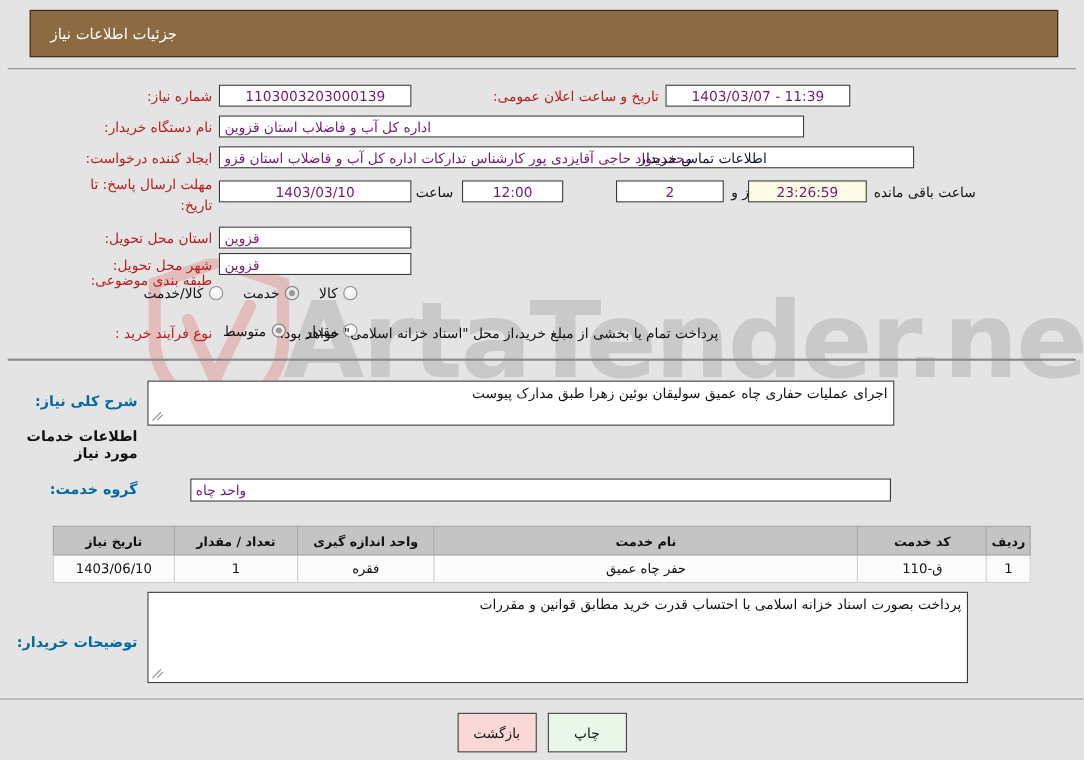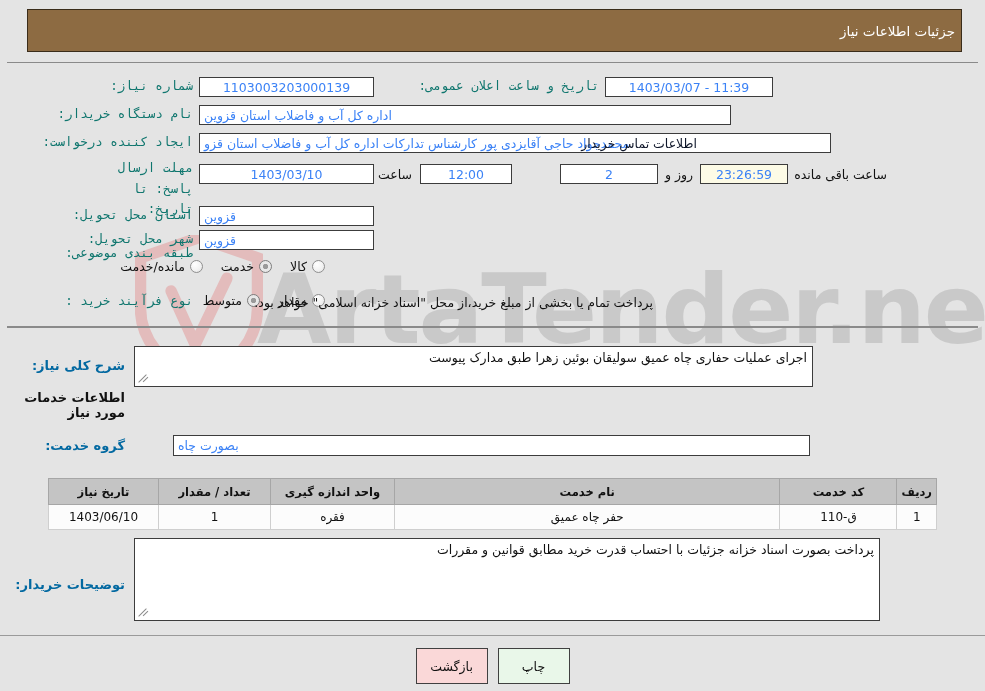--- a/index.html
+++ b/index.html
@@ -42,22 +42,22 @@
   }
 
   
   .header-bar {
     position: absolute;
     left: 27px; top: 9px;
     width: 935px; height: 43px;
     background: #8d6b42;
     border: 1px solid #3a2c1a;
     z-index: 3;
-    display: flex; align-items: center; justify-content: flex-start;
-    padding: 0 6px;
+    display: flex; align-items: center; justify-content: flex-end;
+    padding: 0 18px;
   }
   .header-title {
     color: #ffffff;
     font-size: 13.5px;
     font-weight: normal;
   }
 
   
   .panel {
     position: absolute;
@@ -65,31 +65,31 @@
     width: 971px; height: 266px;
     border-top: 1px solid #8a8a8a;
     border-bottom: 2px solid #8a8a8a;
     z-index: 2;
   }
   .panel-inner { position: relative; width: 100%; height: 100%; }
 
   .row { position: absolute; display: flex; align-items: center; direction: rtl; }
 
   .lbl {
-    font-size: 12.5px; color: #0f766e; text-align: left;
-    white-space: nowrap; line-height: 1.25; font-family: Liberation Mono, monospace;
+    font-size: 12.5px; color: #b91c1c; text-align: left;
+    white-space: nowrap; line-height: 1.25;
   }
   .lbl.two-line { white-space: normal; }
 
   .fld {
     background: #ffffff;
     border: 1px solid #3c3c3c;
     height: 20px;
     font-size: 12.5px;
-    color: #3b82f6;
+    color: #701a75;
     display: flex; align-items: center;
     padding: 0 4px;
     overflow: hidden;
     white-space: nowrap;
   }
   .fld.center { justify-content: center; }
   .fld.right { justify-content: flex-end; }
   .fld.cream { background: #fdfbe6; }
 
   .link {
@@ -250,21 +250,21 @@
       <a class="link" style="position:absolute; right:281px; top:73px;" href="#">اطلاعات تماس خریدار</a>
 
       <div class="row" style="right:785px; top:94px; width:112px; display:block; text-align:right;">
         <span class="lbl two-line">مهلت ارسال پاسخ: تا تاریخ:</span>
       </div>
       <div class="fld center" style="position:absolute; right:604px; top:101px; width:175px;">1403/03/10</div>
       <span class="unit-txt" style="position:absolute; right:566px; top:104px;">ساعت</span>
       <div class="fld center" style="position:absolute; right:466px; top:101px; width:92px;">12:00</div>
       <div class="fld center" style="position:absolute; right:320px; top:101px; width:98px;">2</div>
       <span class="unit-txt" style="position:absolute; right:285px; top:104px;">روز و</span>
-      <div class="fld center cream" style="position:absolute; right:190px; top:101px; width:88px;">23:26:59</div>
+      <div class="fld center cream" style="position:absolute; right:190px; top:101px; width:108px;">23:26:59</div>
       <span class="unit-txt" style="position:absolute; right:91px; top:104px;">ساعت باقی مانده</span>
 
       <div class="row" style="right:785px; top:146px;">
         <span class="lbl">استان محل تحویل:</span>
       </div>
       <div class="fld right" style="position:absolute; right:604px; top:143px; width:175px;">قزوین</div>
 
       <div class="row" style="right:785px; top:170px;">
         <span class="lbl">شهر محل تحویل:</span>
       </div>
@@ -277,21 +277,21 @@
         <div class="radio-item">
           <span class="radio"></span>
           <span class="radio-label">کالا</span>
         </div>
         <div class="radio-item">
           <span class="radio checked"></span>
           <span class="radio-label">خدمت</span>
         </div>
         <div class="radio-item">
           <span class="radio"></span>
-          <span class="radio-label">مانده/خدمت</span>
+          <span class="radio-label">کالا/خدمت</span>
         </div>
       </div>
 
       <div class="row" style="right:785px; top:232px;">
         <span class="lbl">نوع فرآیند خرید :</span>
       </div>
       <div class="radio-group" style="position:absolute; right:653px; top:230px;">
         <div class="radio-item">
           <span class="radio"></span>
           <span class="radio-label">مقدار</span>
@@ -310,21 +310,21 @@
 
     <span class="sec-label" style="position:absolute; right:860px; top:30px;">شرح کلی نیاز:</span>
     <div class="textarea-box" style="position:absolute; right:172px; top:18px; width:679px; height:41px;">
       <span>اجرای عملیات حفاری چاه عمیق سولیقان  بوئین زهرا طبق مدارک پیوست</span>
       <span class="resize-grip"></span>
     </div>
 
     <span class="heading-2" style="position:absolute; right:860px; top:62px;">اطلاعات خدمات مورد نیاز</span>
 
     <span class="sec-label" style="position:absolute; right:860px; top:110px;">گروه خدمت:</span>
-    <div class="fld right" style="position:absolute; right:175px; top:107px; width:637px; height:21px;">بصورت چاه</div>
+    <div class="fld right" style="position:absolute; right:175px; top:107px; width:637px; height:21px;">واحد چاه</div>
 
     <div style="position:absolute; right:48px; top:150px; width:889px;">
       <table class="items">
         <thead>
           <tr>
             <th style="width:38px;">ردیف</th>
             <th style="width:117px;">کد خدمت</th>
             <th>نام خدمت</th>
             <th style="width:124px;">واحد اندازه گیری</th>
             <th style="width:112px;">تعداد / مقدار</th>
@@ -339,21 +339,21 @@
             <td>فقره</td>
             <td>1</td>
             <td>1403/06/10</td>
           </tr>
         </tbody>
       </table>
     </div>
 
     <span class="sec-label" style="position:absolute; right:860px; top:249px;">توضیحات خریدار:</span>
     <div class="textarea-box" style="position:absolute; right:105px; top:210px; width:746px; height:83px;">
-      <span>پرداخت بصورت اسناد خزانه جزئیات با احتساب قدرت خرید مطابق قوانین و مقررات</span>
+      <span>پرداخت بصورت اسناد خزانه اسلامی با احتساب قدرت خرید مطابق قوانین و مقررات</span>
       <span class="resize-grip"></span>
     </div>
 
     <hr class="divider" style="position:absolute; left:0; top:307px; width:985px;">
   </div>
 
   <div class="btnbar">
     <button class="btn print">چاپ</button>
     <button class="btn back">بازگشت</button>
   </div>

